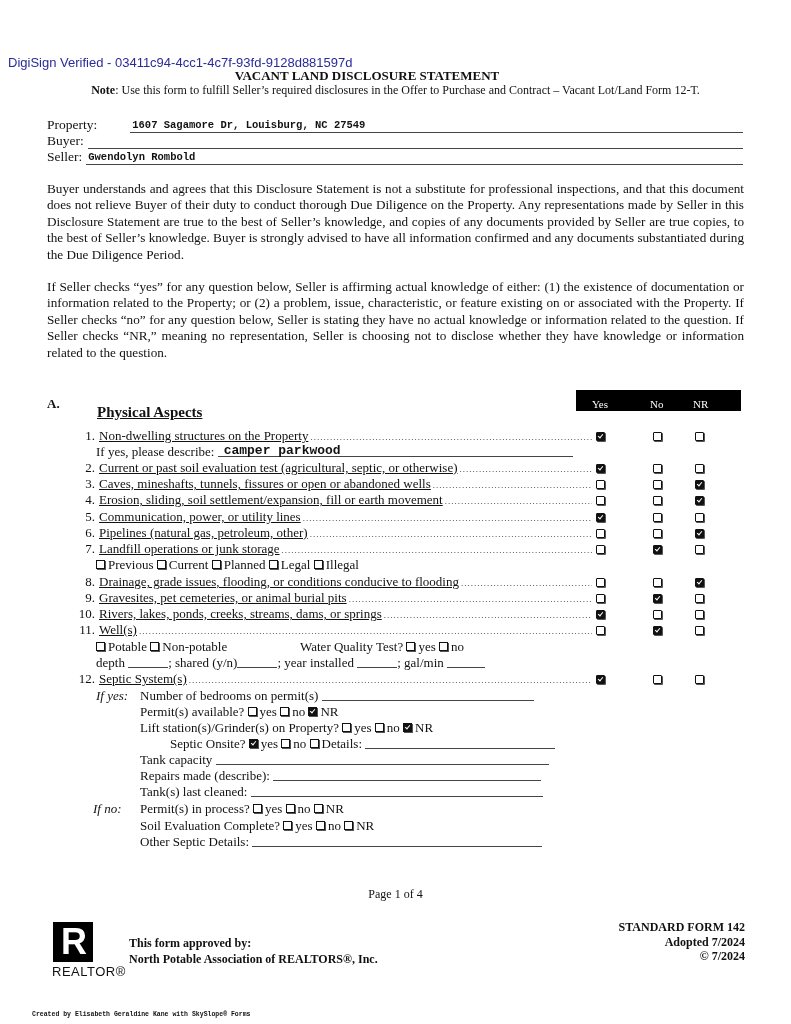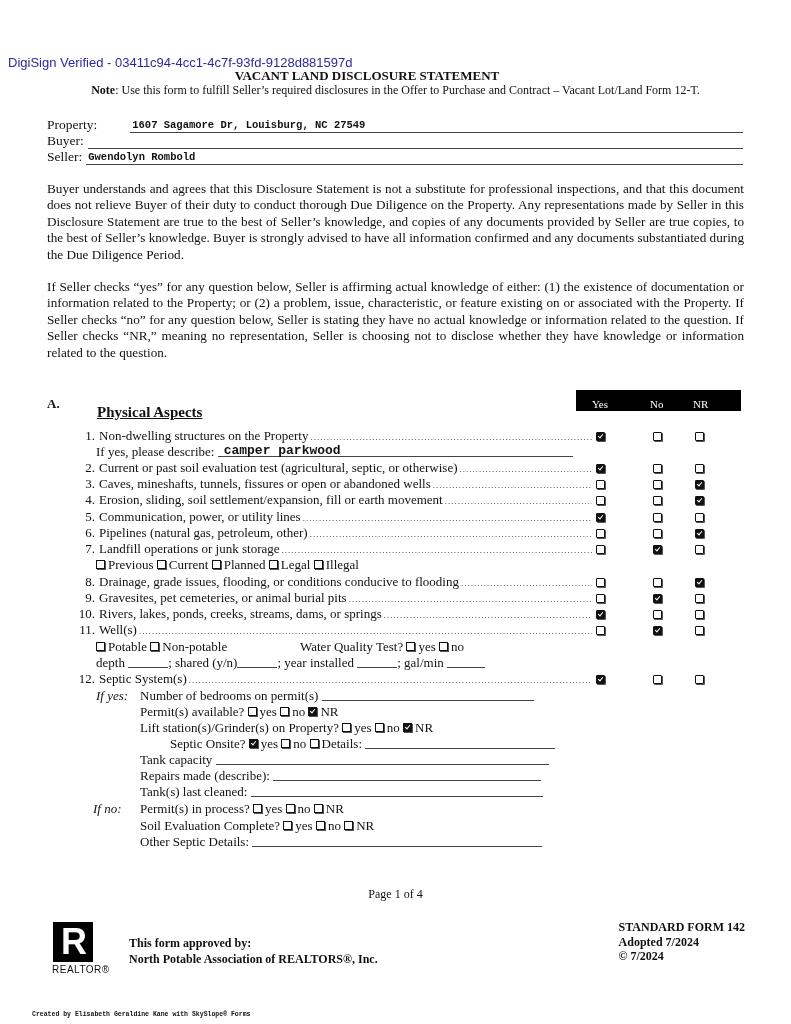--- a/index.html
+++ b/index.html
@@ -13,37 +13,37 @@
     .field { left: 47px; font-size: 13.5px; display: flex; align-items: flex-end; width: 696px; }
     .field .lbl { white-space: nowrap; }
     .field .val { flex: 1; border-bottom: 1px solid #444; margin-left: 4px; height: 13px; font-family: "Liberation Mono", monospace; font-weight: bold; font-size: 10.5px; line-height: 12px; padding-left: 2px; }
     .para { left: 47px; width: 697px; font-size: 13.2px; line-height: 16.4px; text-align: justify; }
     .sec-letter { left: 47px; top: 396px; font-weight: bold; font-size: 13px; }
     .sec-title { left: 97px; top: 396px; font-weight: bold; font-size: 15px; text-decoration: underline; margin-top: 8px; }
     .hdrbar { left: 576px; top: 390px; width: 165px; height: 21px; background: #000; }
     .hdrbar span { position: absolute; top: 8px; color: #fff; font-size: 11px; }
     .row { left: 72px; width: 520px; font-size: 13px; line-height: 16px; display: flex; white-space: nowrap; overflow: hidden; }
     .row .num { width: 23px; text-align: right; padding-right: 4px; }
-    .row .txt { white-space: nowrap; }
+    .row .txt { white-space: nowrap; text-decoration: underline; }
     .row .dots { flex: 1; overflow: hidden; white-space: nowrap; letter-spacing: 1px; font-size: 9px; line-height: 18px; padding-left: 2px; }
     .cb { position: absolute; width: 9px; height: 9px; border: 1.5px solid #111; border-radius: 1px; box-sizing: border-box; background: #fff; box-shadow: 1px 1px 0 #555; }
     .cb.on { background: #111; }
     .cb.on::after { content: ""; position: absolute; left: 2px; top: 0px; width: 2px; height: 4px; border: solid #fff; border-width: 0 1.2px 1.2px 0; transform: rotate(40deg); }
     .icb { display: inline-block; position: relative; width: 9px; height: 9px; border: 1.5px solid #111; box-sizing: border-box; margin: 0 3px 0 0; vertical-align: 0px; box-shadow: 1px 1px 0 #555; background: #fff; }
     .icb.on { background: #111; }
     .icb.on::after { content: ""; position: absolute; left: 2px; top: 0px; width: 2px; height: 4px; border: solid #fff; border-width: 0 1.2px 1.2px 0; transform: rotate(40deg); }
     .sub { font-size: 13px; line-height: 16px; white-space: nowrap; }
     .blank { display: inline-block; border-bottom: 1px solid #444; height: 11px; vertical-align: -1px; }
     .handwrite { font-family: "Liberation Mono", monospace; font-weight: bold; font-size: 13px; }
     .pageno { left: 0; width: 791px; top: 887px; text-align: center; font-size: 12px; }
     .logo { left: 53px; top: 922px; width: 40px; height: 40px; background: #000; }
     .logo-r { position: absolute; left: 8px; top: 1px; color: #fff; font-family: "Liberation Sans", sans-serif; font-weight: bold; font-size: 36px; line-height: 38px; }
-    .logo-label { left: 52px; top: 964px; font-family: "Liberation Sans", sans-serif; font-size: 10px; letter-spacing: 0.5px; }
+    .logo-label { left: 52px; top: 964px; font-family: "Liberation Sans", sans-serif; font-size: 13px; letter-spacing: 0.5px; }
     .approved { left: 129px; top: 935px; font-weight: bold; font-size: 12px; line-height: 16px; }
-    .stdform { right: 46px; top: 920px; text-align: left; font-weight: bold; font-size: 12px; line-height: 14.5px; }
+    .stdform { right: 46px; top: 920px; text-align: right; font-weight: bold; font-size: 12px; line-height: 14.5px; }
     .created { left: 32px; top: 1011px; font-family: "Liberation Mono", monospace; font-weight: bold; font-size: 6.5px; }
   </style>
 </head>
 <body>
 
 <div class="abs digisign">DigiSign Verified - 03411c94-4cc1-4c7f-93fd-9128d881597d</div>
 
 <div class="abs title">VACANT LAND DISCLOSURE STATEMENT</div>
 <div class="abs note"><b>Note</b><span>: Use this form to fulfill Seller’s required disclosures in the Offer to Purchase and Contract – Vacant Lot/Land Form 12-T.</span></div>
 

